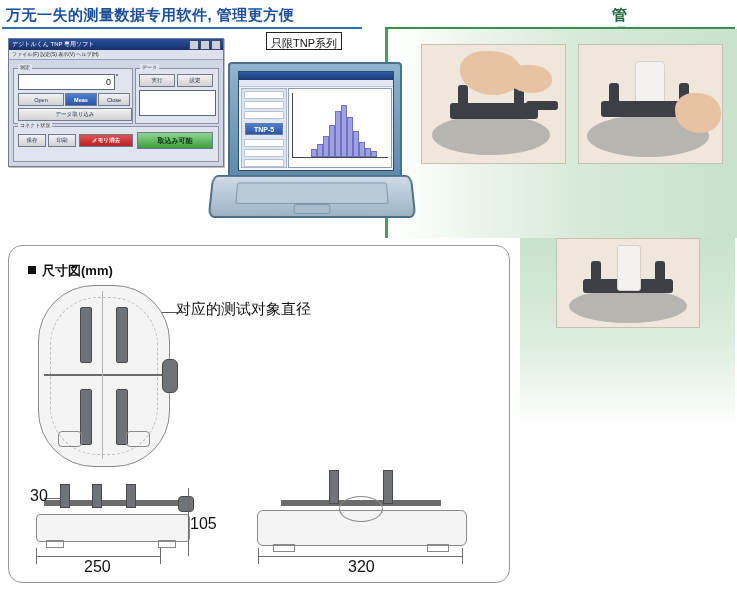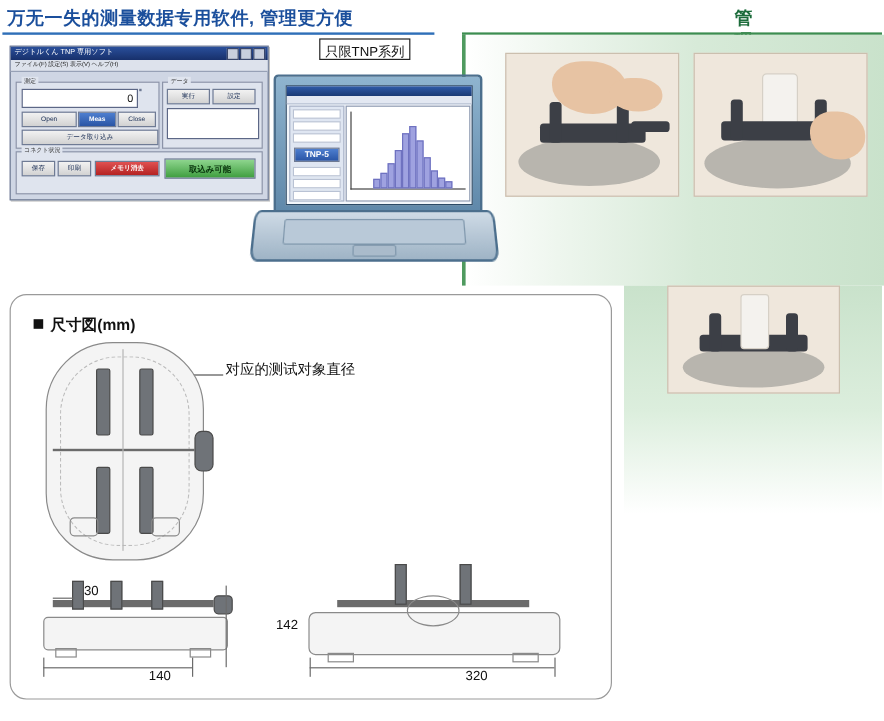--- a/index.html
+++ b/index.html
@@ -134,30 +134,30 @@
     position:absolute;left:0;top:0;width:58px;height:12px;
   }
 
   
   .dimpanel{
     position:absolute;left:8px;top:245px;width:500px;height:336px;
     border:1px solid #9a9a9a;border-radius:14px;background:#fff;
   }
   .dimtitle{position:absolute;left:28px;top:262px;font-size:13px;color:#111;font-weight:bold;}
   .dimtitle .sq{display:inline-block;width:8px;height:8px;background:#111;margin-right:6px;vertical-align:1px;}
-  .note-dia{position:absolute;left:188px;top:300px;font-size:12px;color:#111;}
+  .note-dia{position:absolute;left:176px;top:300px;font-size:15px;color:#111;}
   .leader{position:absolute;background:#555;}
 
   
   .ln{position:absolute;background:#6b6b6b;}
   .ln.light{background:#b5b5b5;}
   .shape{position:absolute;border:1px solid #8a8a8a;}
   .shape.dark{border-color:#4a4a4a;background:#6f7378;}
   .shape.fill{background:#f4f4f4;}
-  .dimtext{position:absolute;font-size:11px;color:#111;margin-left:40px;}
+  .dimtext{position:absolute;font-size:16px;color:#111;}
 
   .topview{position:absolute;left:30px;top:285px;width:150px;height:180px;}
   .sideview{position:absolute;left:30px;top:470px;width:170px;height:95px;}
   .frontview{position:absolute;left:255px;top:470px;width:215px;height:95px;}
 </style>
 </head>
 <body>
 
 <div class="page">
 
@@ -322,24 +322,24 @@
     <div class="shape" style="left:84px;top:26px;width:42px;height:24px;border-radius:50%;"></div>
     <div class="shape dark" style="left:74px;top:0;width:8px;height:32px;"></div>
     <div class="shape dark" style="left:128px;top:0;width:8px;height:32px;"></div>
     <div class="shape" style="left:18px;top:74px;width:20px;height:6px;"></div>
     <div class="shape" style="left:172px;top:74px;width:20px;height:6px;"></div>
   </div>
 
   <div class="ln" style="left:36px;top:556px;width:124px;height:1px;"></div>
   <div class="ln" style="left:36px;top:548px;width:1px;height:16px;"></div>
   <div class="ln" style="left:160px;top:548px;width:1px;height:16px;"></div>
-  <div class="dimtext" style="left:84px;top:558px;">140</div>
+  <div class="dimtext" style="left:84px;top:558px;">250</div>
 
   <div class="ln" style="left:188px;top:488px;width:1px;height:68px;"></div>
-  <div class="dimtext" style="left:190px;top:515px;">142</div>
+  <div class="dimtext" style="left:190px;top:515px;">105</div>
 
   <div class="ln" style="left:44px;top:498px;width:18px;height:1px;"></div>
   <div class="dimtext" style="left:30px;top:487px;">30</div>
 
   <div class="ln" style="left:258px;top:556px;width:204px;height:1px;"></div>
   <div class="ln" style="left:258px;top:548px;width:1px;height:16px;"></div>
   <div class="ln" style="left:462px;top:548px;width:1px;height:16px;"></div>
   <div class="dimtext" style="left:348px;top:558px;text-align:right;">320</div>
 
 </div>

